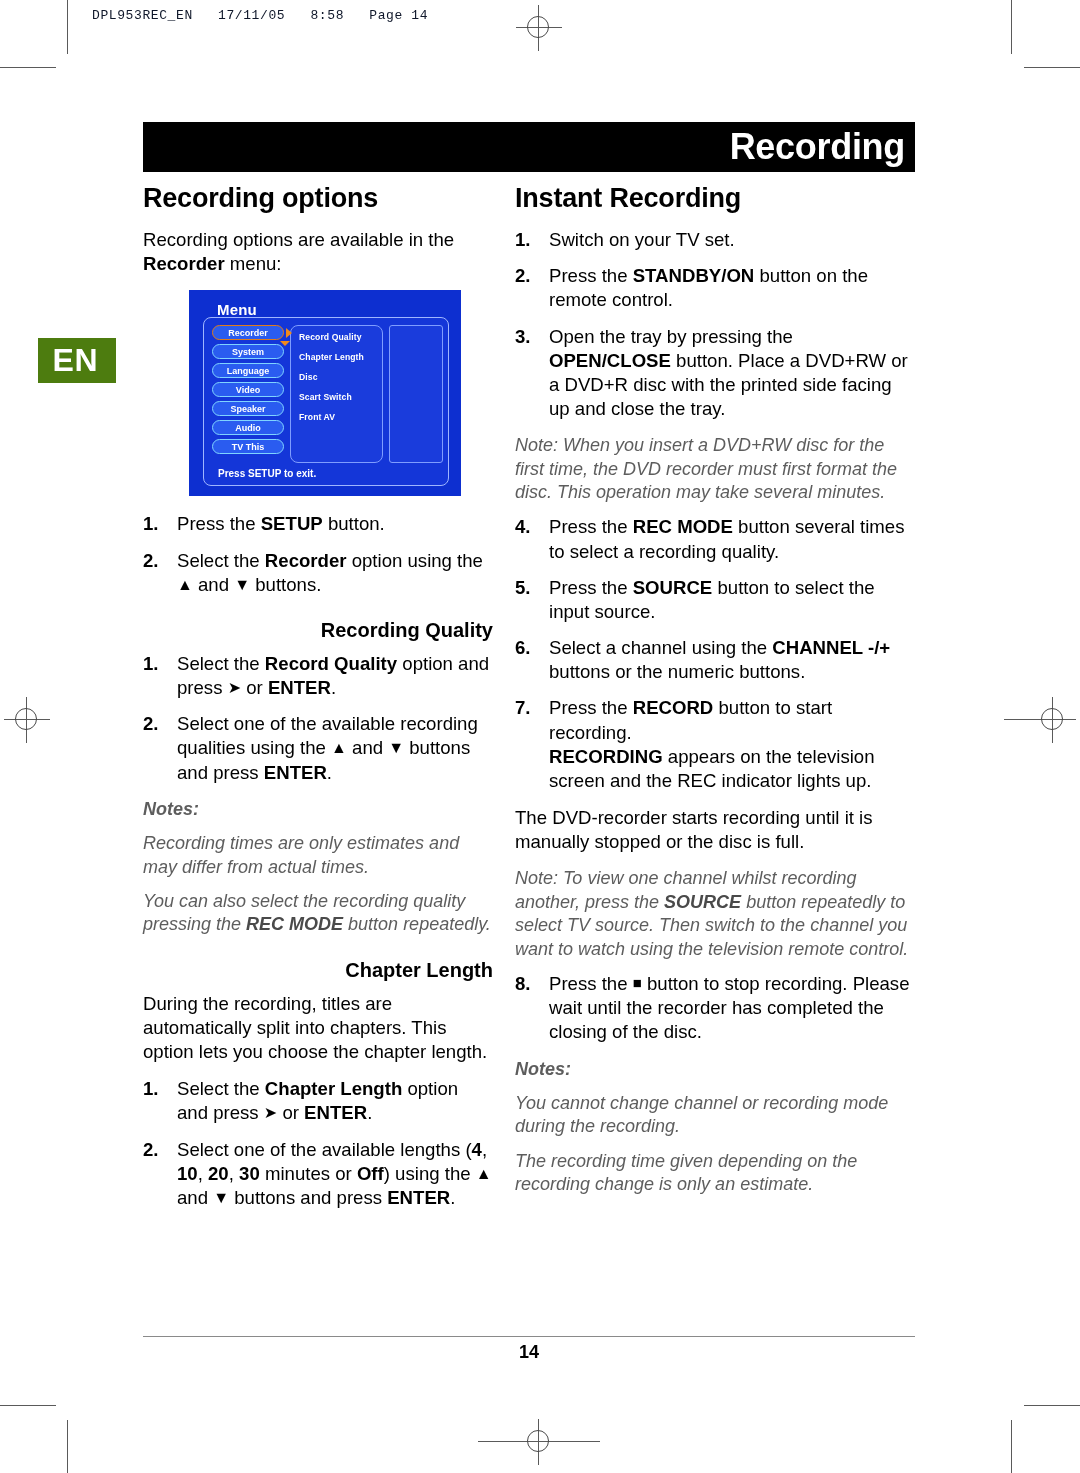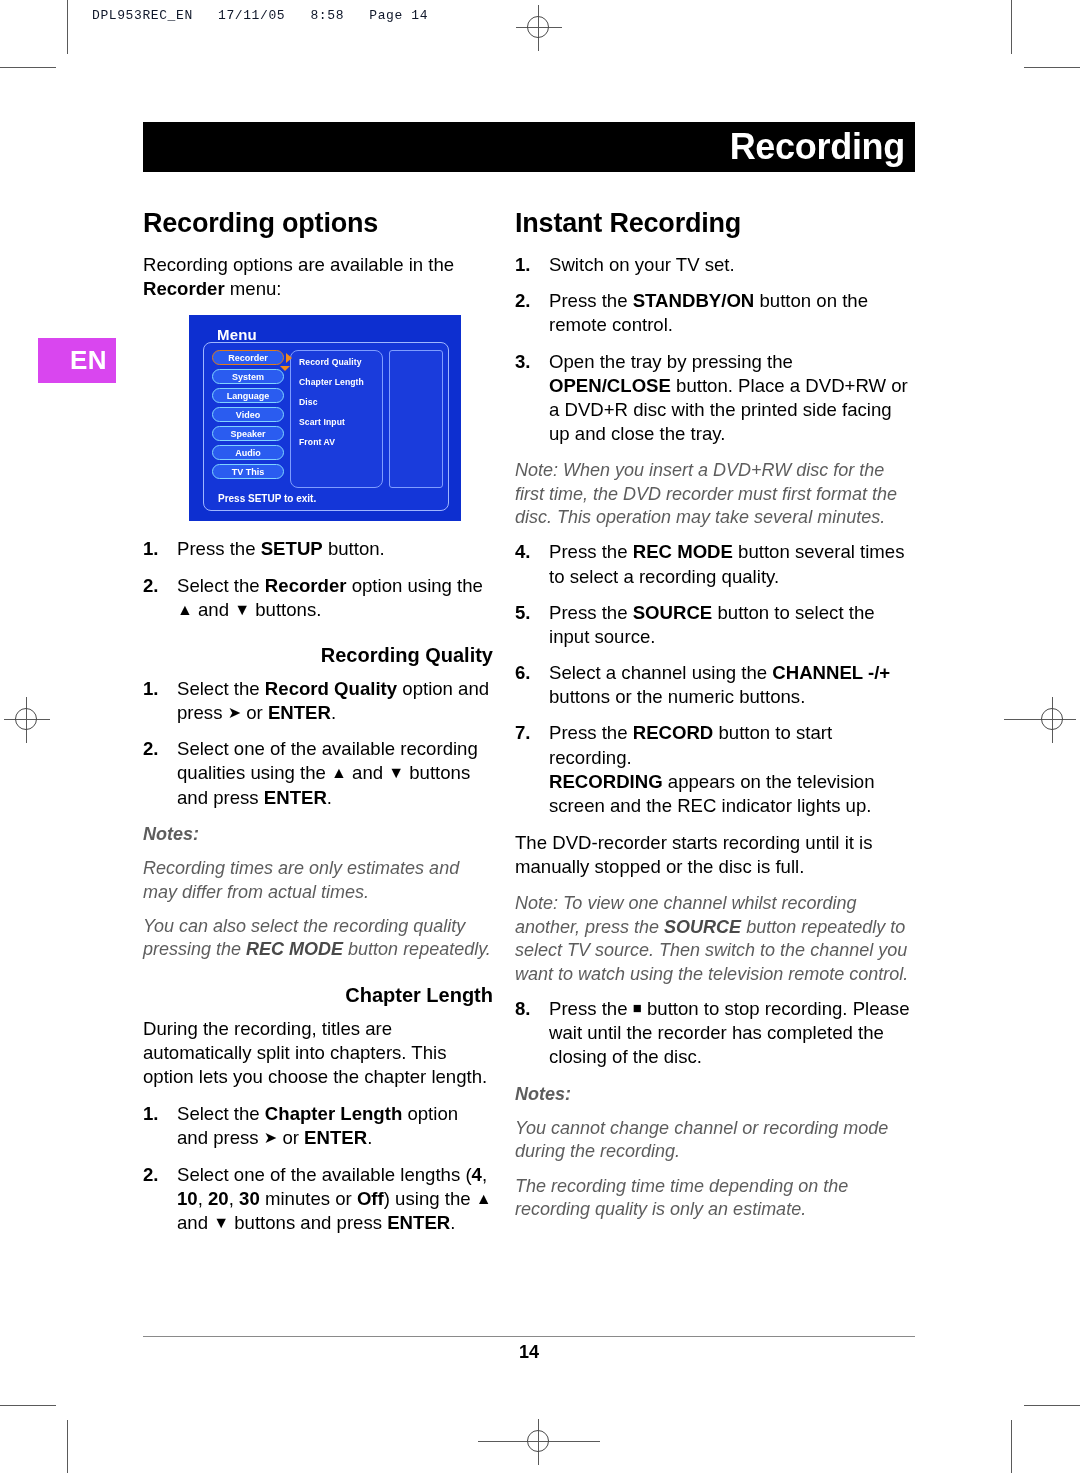--- a/index.html
+++ b/index.html
@@ -51,28 +51,28 @@
     color: #0f172a;
   }
 
   
   .lang-tab {
     position: absolute;
     left: 38px;
     top: 338px;
     width: 78px;
     height: 45px;
-    background: #d946ef;
-    color: #ffffff;
-    font-size: 26px;
+    background: #4d7c0f;
+    color: #ffffff;
+    font-size: 32px;
     font-weight: 600;
     display: flex;
     align-items: center;
     justify-content: flex-end;
-    padding-right: 9px;
+    padding-right: 18px;
     box-sizing: border-box;
     letter-spacing: 0.5px;
   }
 
   
   .page {
     position: absolute;
     left: 143px;
     top: 122px;
     width: 772px;
@@ -88,21 +88,21 @@
   }
   .chapter-banner span {
     color: #ffffff;
     font-size: 36px;
     font-weight: bold;
     letter-spacing: -0.3px;
   }
 
   .columns {
     display: flex;
-    margin-top: 36px;
+    margin-top: 11px;
   }
   .col-left { width: 372px; padding-right: 22px; box-sizing: border-box; }
   .col-right { width: 400px; }
 
   h2.sec {
     font-size: 27px;
     font-weight: bold;
     margin: 0 0 14px 0;
     letter-spacing: -0.2px;
   }
@@ -352,21 +352,21 @@
                   <span>Audio</span>
                 </div>
                 <div class="osd-btn">
                   <span>TV This</span>
                 </div>
               </div>
             <div class="osd-mid" id="osd-mid">
                 <div class="osd-item">Record Quality</div>
                 <div class="osd-item">Chapter Length</div>
                 <div class="osd-item">Disc</div>
-                <div class="osd-item">Scart Input</div>
+                <div class="osd-item">Scart Switch</div>
                 <div class="osd-item">Front AV</div>
               </div>
             <div class="osd-right"></div>
           </div>
           <div class="osd-foot">Press SETUP to exit.</div>
         </div>
       </div>
 
       <ol class="steps" id="left-steps-top">
           <li><span class="num">1.</span><span>Press the </span><b>SETUP</b><span> button.</span></li>
@@ -418,21 +418,21 @@
       <p class="note">
         <span>Note: To view one channel whilst recording another, press the </span><b>SOURCE</b><span> button repeatedly to select TV source. Then switch to the channel you want to watch using the television remote control.</span>
       </p>
 
       <ol class="steps" id="right-step-8">
           <li><span class="num">8.</span><span>Press the </span><span class="stopsq">■</span><span> button to stop recording. Please wait until the recorder has completed the closing of the disc.</span></li>
         </ol>
 
       <p class="note tight">Notes:</p>
       <p class="note">You cannot change channel or recording mode during the recording.</p>
-      <p class="note">The recording time time depending on the recording quality is only an estimate.</p>
+      <p class="note">The recording time given depending on the recording change is only an estimate.</p>
 
     </div>
 
   </div>
 </div>
 
 <div class="footer-rule"></div>
 <div class="page-num">14</div>
 
 </body></html>

